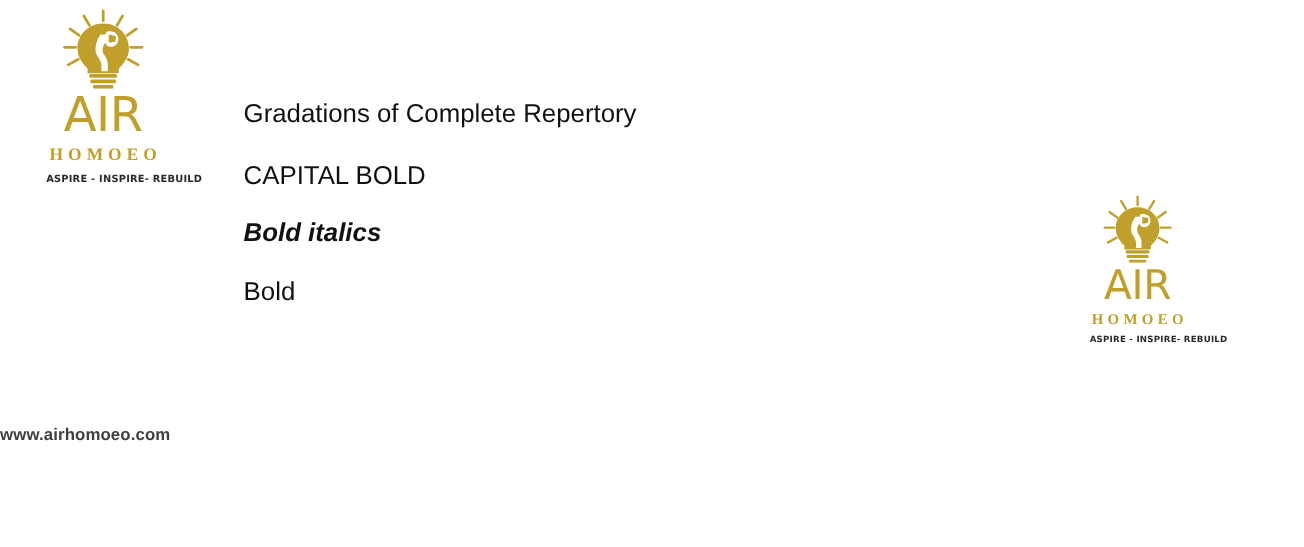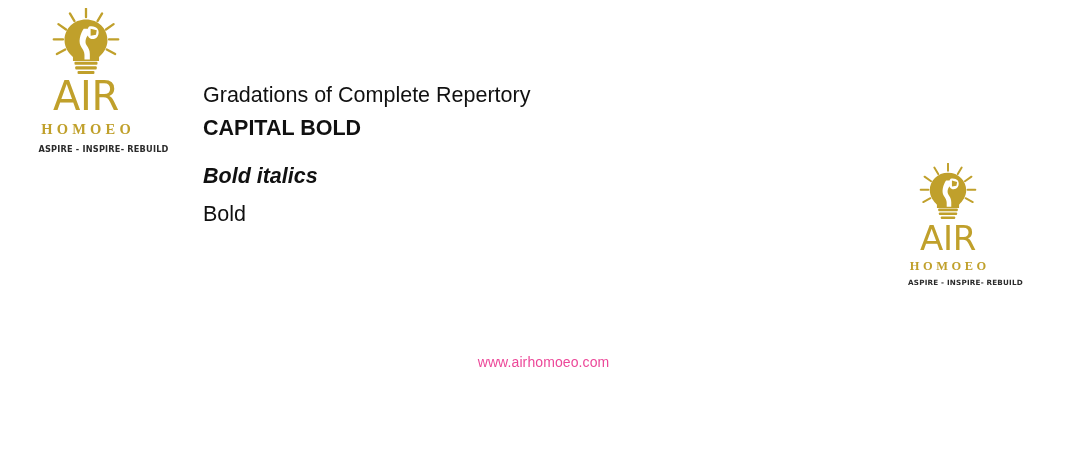--- a/index.html
+++ b/index.html
@@ -80,61 +80,62 @@
   }
   .line {
     line-height: 1;
     white-space: nowrap;
     color: #111111;
   }
   .line-title {
     font-family: "Liberation Sans", sans-serif;
     font-size: 21.5px;
     font-weight: normal;
-    margin-bottom: 11px;
+    margin-bottom: 29px;
   }
   .line-caps-underline {
     font-family: "Liberation Sans", sans-serif;
     font-size: 21.5px;
     font-weight: bold;
     text-decoration: underline;
     text-underline-offset: 4px;
     text-decoration-thickness: 2.5px;
     margin-bottom: 27px;
   }
   .line-caps {
     font-family: "Liberation Sans", sans-serif;
     font-size: 21.5px;
-    font-weight: bold;
+    font-weight: normal;
     margin-bottom: 27px;
   }
   .line-bold-italic {
     font-family: "Liberation Sans", sans-serif;
     font-size: 21.5px;
     font-weight: bold;
     font-style: italic;
-    margin-bottom: 16px;
+    margin-bottom: 27px;
   }
   .line-roman {
     font-family: "Liberation Sans", sans-serif;
     font-size: 21.5px;
     font-weight: normal;
   }
 
   
   .footer-url {
     position: absolute;
     left: 0;
     right: 0;
     top: 354px;
-    text-align: center;
+    text-align: left;
     font-family: "Liberation Sans", sans-serif;
     font-size: 14px;
-    color: #ec4899;
+    color: #404040;
     letter-spacing: 0.1px;
+    font-weight: bold;
   }
 </style>
 </head>
 <body>
 
 <div class="slide">
 
   <div class="logo" id="logo-primary">
     <span class="logo-mark">
       <svg viewBox="0 0 100 86" width="100%" height="100%" aria-hidden="true">

